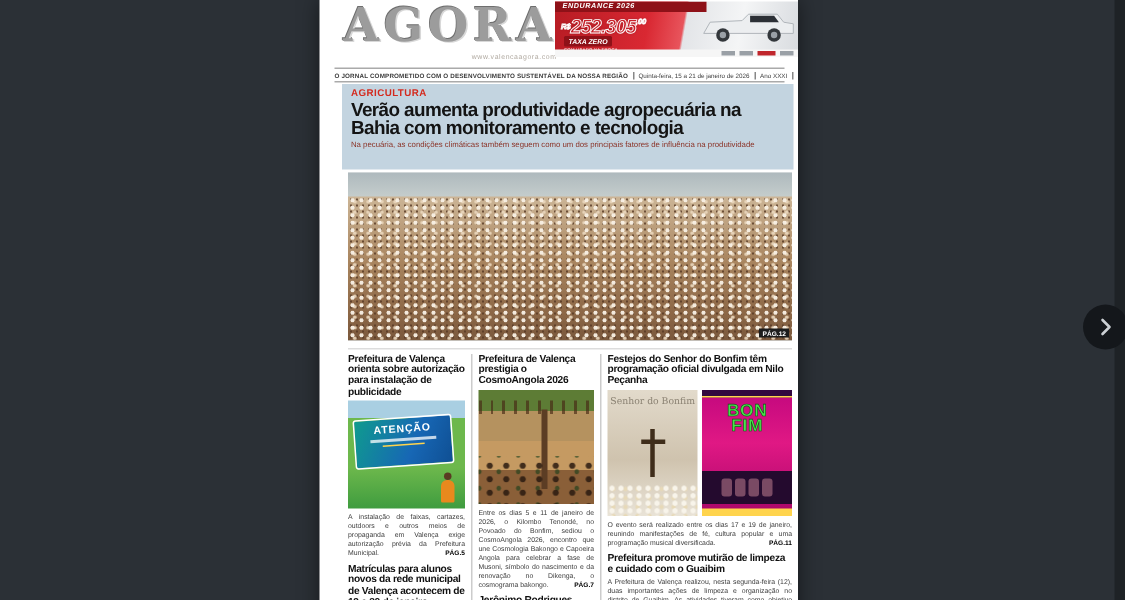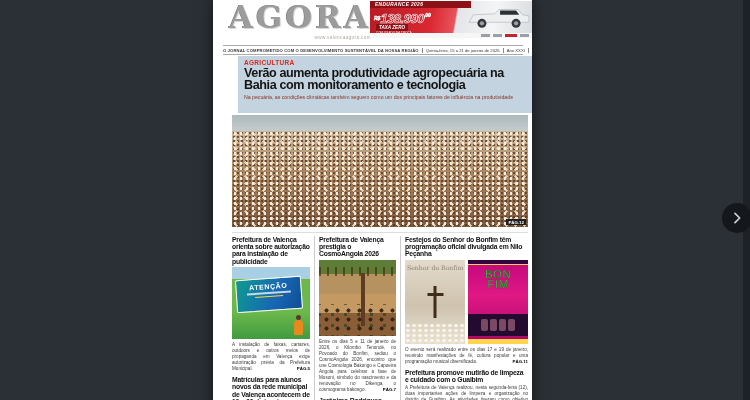--- a/index.html
+++ b/index.html
@@ -38,21 +38,21 @@
   .ad-logos i.red{background:#c0262c;width:12px}
 
   
   .dateline{position:absolute;left:10px;top:45px;width:300px;border-top:1px solid #aaa;
             border-bottom:1px solid #aaa;padding:1.5px 0 1.5px 0;display:flex;align-items:center;
             font-size:4.2px;color:#3a3a3a;white-space:nowrap}
   .dateline .tagline{font-weight:bold;letter-spacing:.1px}
   .dateline span+span{border-left:1px solid #888;margin-left:3px;padding-left:3px}
 
   
-  .lead{position:absolute;left:25px;top:56px;width:301px;height:57px;background:#c3d4e0;padding:3px 6px 0 6px}
+  .lead{position:absolute;left:15px;top:56px;width:301px;height:57px;background:#c3d4e0;padding:3px 6px 0 6px}
   .kicker{color:#d42a1e;font-weight:bold;font-size:6.5px;letter-spacing:.3px}
   .lead h1{font-size:12.6px;line-height:1.02;color:#141414;letter-spacing:-.4px;margin-top:.5px}
   .deck{margin-top:2px;font-size:5.2px;color:#8a3226;line-height:1.3;width:96%}
 
   
   .photo{position:absolute;left:19px;top:115px;width:296px;height:112px;overflow:hidden;background:#b7c1c3}
   .photo .sky{position:absolute;left:0;top:0;width:100%;height:16%;background:linear-gradient(#aeb9bd,#c7cfce)}
   .photo .field{position:absolute;left:0;top:14%;width:100%;height:86%;
     background-image:
       radial-gradient(circle,rgba(249,241,229,.95) 0 1.2px,rgba(0,0,0,0) 1.6px),
@@ -103,21 +103,21 @@
   .poster-a .ptitle{font-family:"DejaVu Serif",serif;color:#8b8273;font-size:6.2px;line-height:1.05;padding-top:5px}
   .cross{position:absolute;left:50%;top:32%;transform:translateX(-50%);width:3px;height:32px;background:#3f2d1a}
   .cross::after{content:"";position:absolute;left:-6.5px;top:7px;width:16px;height:3px;background:#3f2d1a}
   .flowers{position:absolute;bottom:0;left:0;width:100%;height:24%;
      background-image:radial-gradient(circle,#f8f4ea 0 1.5px,rgba(0,0,0,0) 2px),
        radial-gradient(circle,#e7d9b8 0 1.2px,rgba(0,0,0,0) 1.7px);
      background-size:6px 5px,8px 6px}
   .poster-b{flex:1;height:84px;position:relative;overflow:hidden;text-align:center;
      background:linear-gradient(#c2077e,#e01884 42%,#a80668)}
   .poster-b .topbar{height:5px;background:#32073f;border-bottom:1px solid #ffd44d}
-  .poster-b .bon{color:#46e34b;font-weight:normal;font-size:11.5px;line-height:.92;letter-spacing:.5px;
+  .poster-b .bon{color:#46e34b;font-weight:bold;font-size:11.5px;line-height:.92;letter-spacing:.5px;
      padding-top:4px;-webkit-text-stroke:.4px #0a5c12;width:34px;margin:0 auto}
   .poster-b .band{position:absolute;left:0;bottom:8px;width:100%;height:22px;background:#240a2e;
      display:flex;align-items:center;justify-content:center;gap:2px}
   .poster-b .band i{display:block;width:7px;height:12px;border-radius:2px;background:#7a4a64}
   .poster-b .foot{position:absolute;left:0;bottom:0;width:100%;height:5px;background:#ffd44d}
 
   
   .next-btn{position:absolute;left:722px;top:203px;width:30px;height:30px;border-radius:50%;
      border:none;background:#14171b;display:flex;align-items:center;justify-content:center;cursor:pointer}
 </style>
@@ -128,21 +128,21 @@
 
   <div class="page">
 
     <div class="masthead">
       <div class="logo">AGORA</div>
       <div class="site">www.valencaagora.com</div>
     </div>
 
     <div class="ad">
       <div class="ad-model">ENDURANCE 2026</div>
-      <div class="ad-price-row"><span class="ad-cur">R$</span><span class="ad-price">138.990</span><span class="ad-cents">,00</span></div>
+      <div class="ad-price-row"><span class="ad-cur">R$</span><span class="ad-price">252.305</span><span class="ad-cents">,00</span></div>
       <div class="ad-offer">TAXA ZERO</div>
       <div class="ad-cond">COM USADO NA TROCA</div>
       <div class="ad-truck">
         <svg viewBox="0 0 60 24" width="64" height="26">
           <path d="M2 16 L6 9 L26 8 L30 4 L48 4 L52 9 L58 10 L58 16 Z" fill="#eceef0" stroke="#aeb3b8" stroke-width="0.6"></path>
           <path d="M31 5 L46 5 L49 9 L31 9 Z" fill="#2c3036"></path>
           <circle cx="14" cy="17" r="4.2" fill="#33373b"></circle>
             <circle cx="14" cy="17" r="2" fill="#9aa0a6"></circle>
           <circle cx="46" cy="17" r="4.2" fill="#33373b"></circle>
             <circle cx="46" cy="17" r="2" fill="#9aa0a6"></circle>

